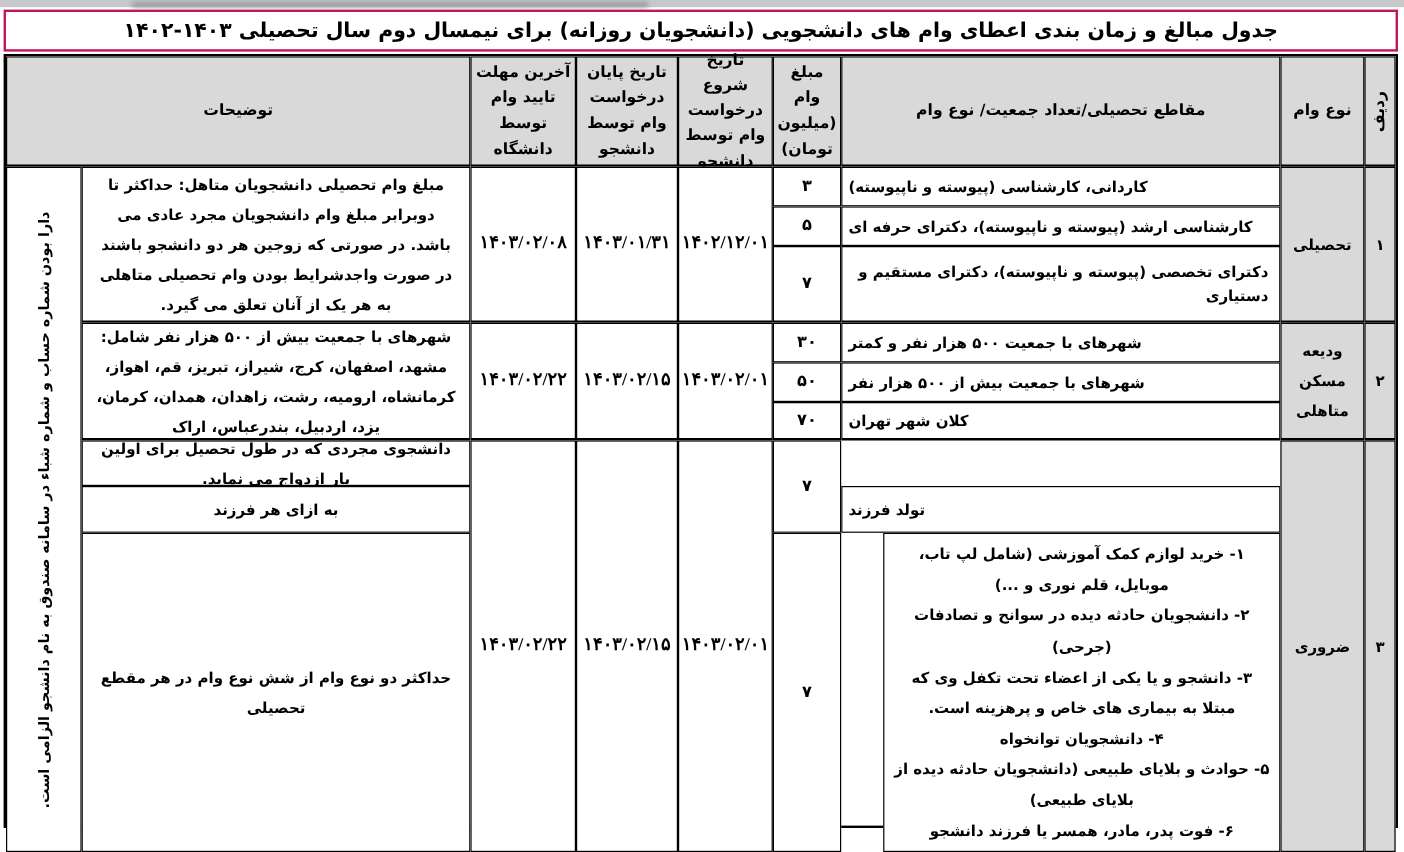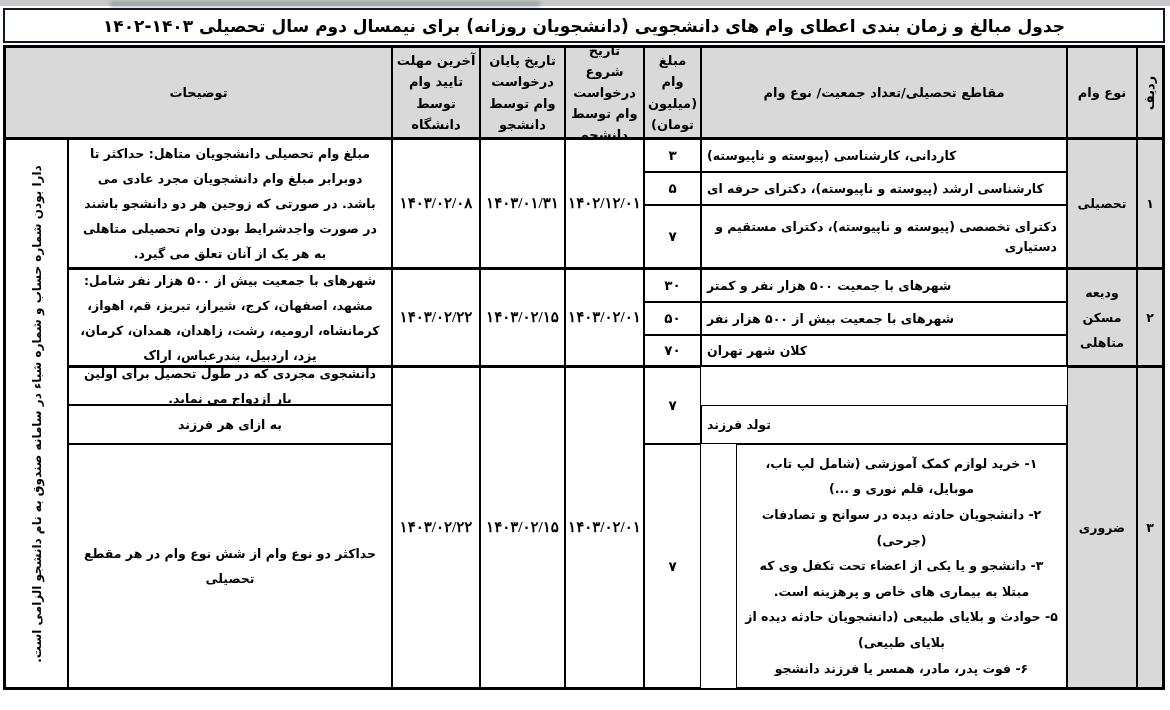--- a/index.html
+++ b/index.html
@@ -1,20 +1,20 @@
 <!DOCTYPE html>
 <html><head>
 <meta charset="utf-8">
 <style>
   html,body{margin:0;padding:0;background:#fff;}
   .page{position:relative;width:1170px;height:710px;overflow:hidden;background:#fff;
         font-family:"DejaVu Sans",sans-serif;font-weight:bold;color:#000;}
   .scan-edge{position:absolute;left:0;top:0;width:1170px;height:6px;background:#c6c9c8;}
   .scan-smudge{position:absolute;left:110px;top:2px;width:430px;height:4px;background:#8f9593;filter:blur(2px);}
-  .title-box{position:absolute;left:3px;top:8px;width:1158px;height:31px;border:2px solid #0f172a;
+  .title-box{position:absolute;left:3px;top:8px;width:1158px;height:31px;border:2px solid #be185d;
         display:flex;align-items:center;justify-content:center;direction:rtl;
         font-size:17px;background:#fff;}
   .tbl{position:absolute;left:3px;top:45px;width:1158px;height:641px;border:2px solid #000;
         display:grid;direction:rtl;background:#fff;
         grid-template-columns:26px 70px 366px 57px 79px 85px 88px 324px auto;
         grid-template-rows:92px 33px 33px 64px 33px 33px 32px 38px 39px auto;}
   .c{border:1px solid #000;box-sizing:border-box;display:flex;align-items:center;justify-content:center;
      text-align:center;background:#fff;padding:1px 4px;font-size:12.5px;line-height:1.55;}
   .grey{background:#d9d9d9;}
   .hb{border-bottom-width:2px;}
@@ -80,20 +80,21 @@
     <div class="c date hb" style="grid-area:5/7/8/8">۱۴۰۳/۰۲/۲۲</div>
     <div class="c note hb" style="grid-area:5/8/8/9">شهرهای با جمعیت بیش از ۵۰۰ هزار نفر شامل: مشهد، اصفهان، کرج، شیراز، تبریز، قم، اهواز، کرمانشاه، ارومیه، رشت، زاهدان، همدان، کرمان، یزد، اردبیل، بندرعباس، اراک</div>
 
     <div class="c grey" style="grid-area:8/1/11/2">۳</div>
     <div class="c grey" style="grid-area:8/2/11/3">ضروری</div>
     <div class="c right" style="grid-area:9/3/10/4">تولد فرزند</div>
     <div class="c list" style="grid-area:10/3/11/4">
       <div>۱- خرید لوازم کمک آموزشی (شامل لپ تاب، موبایل، قلم نوری و ...)</div>
       <div>۲- دانشجویان حادثه دیده در سوانح و تصادفات (جرحی)</div>
       <div>۳- دانشجو و یا یکی از اعضاء تحت تکفل وی که مبتلا به بیماری های خاص و پرهزینه است.</div>
+      <div>۴- دانشجویان توانخواه</div>
       <div>۵- حوادث و بلایای طبیعی (دانشجویان حادثه دیده از بلایای طبیعی)</div>
       <div>۶- فوت پدر، مادر، همسر یا فرزند دانشجو</div>
     </div>
     <div class="c amt" style="grid-area:8/4/10/5">۷</div>
     <div class="c amt" style="grid-area:10/4/11/5">۷</div>
     <div class="c date" style="grid-area:8/5/11/6">۱۴۰۳/۰۲/۰۱</div>
     <div class="c date" style="grid-area:8/6/11/7">۱۴۰۳/۰۲/۱۵</div>
     <div class="c date" style="grid-area:8/7/11/8">۱۴۰۳/۰۲/۲۲</div>
     <div class="c note" style="grid-area:8/8/9/9">دانشجوی مجردی که در طول تحصیل برای اولین بار ازدواج می نماید.</div>
     <div class="c note" style="grid-area:9/8/10/9">به ازای هر فرزند</div>

